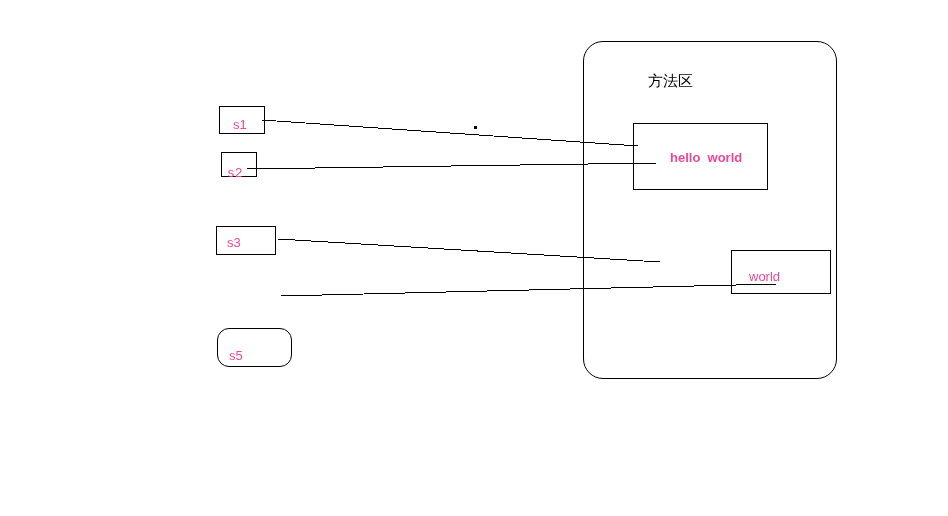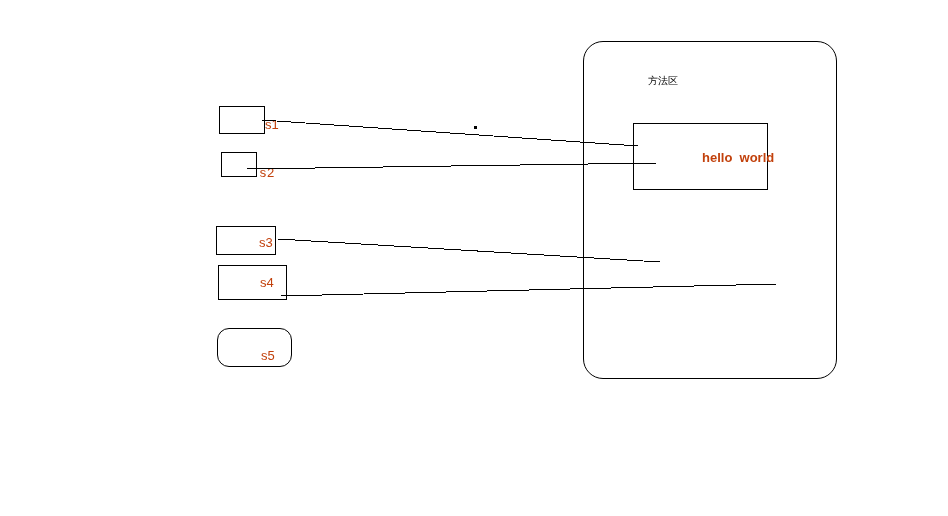--- a/index.html
+++ b/index.html
@@ -22,27 +22,26 @@
     background: transparent;
     box-sizing: border-box;
   }
   .rounded {
     border-radius: 12px;
   }
   .label {
     position: absolute;
     font-size: 13px;
     line-height: 14px;
-    color: #c2410c;
+    color: #ec4899;
     white-space: pre;
-    margin-left: 32px;
   }
   .area-title {
     position: absolute;
-    font-size: 10px;
+    font-size: 15px;
     line-height: 16px;
     color: #000000;
     white-space: pre;
   }
   #connector-layer {
     position: absolute;
     left: 0;
     top: 0;
     width: 948px;
     height: 516px;
@@ -64,36 +63,36 @@
   </div>
 
   <div class="box" style="left:221px; top:152px; width:36px; height:25px;">
     <span class="label" style="left:5px; top:14px;font-family:Liberation Mono, monospace;">s2</span>
   </div>
 
   <div class="box" style="left:216px; top:226px; width:60px; height:29px;">
     <span class="label" style="left:10px; top:9px;">s3</span>
   </div>
 
-  <div class="box" style="left:218px; top:265px; width:69px; height:35px;">
-    <span class="label" style="left:9px; top:10px;">s4</span>
-  </div>
 
   <div class="box rounded" style="left:217px; top:328px; width:75px; height:39px;text-align:right;">
     <span class="label" style="left:11px; top:20px;">s5</span>
   </div>
 
   <div class="box" style="left:583px; top:41px; width:254px; height:338px; border-radius:20px;">
     <span class="area-title" style="left:64px; top:31px;">方法区</span>
 
     <div class="box" style="left:49px; top:81px; width:135px; height:67px;">
       <span class="label" style="left:36px; top:27px;font-weight:bold;">hello  world</span>
     </div>
 
 
+    <div class="box" style="left:147px; top:208px; width:100px; height:44px;">
+      <span class="label" style="left:17px; top:19px;">world</span>
+    </div>
   </div>
 
   <svg id="connector-layer" viewBox="0 0 948 516" xmlns="http://www.w3.org/2000/svg">
     <line x1="262" y1="120" x2="638" y2="146"></line>
     <line x1="247" y1="169" x2="657" y2="163"></line>
     <line x1="278" y1="239" x2="660" y2="262"></line>
     <line x1="281" y1="296" x2="777" y2="284"></line>
     <rect x="474" y="126" width="3" height="3" fill="#000000"></rect>
   </svg>
 

